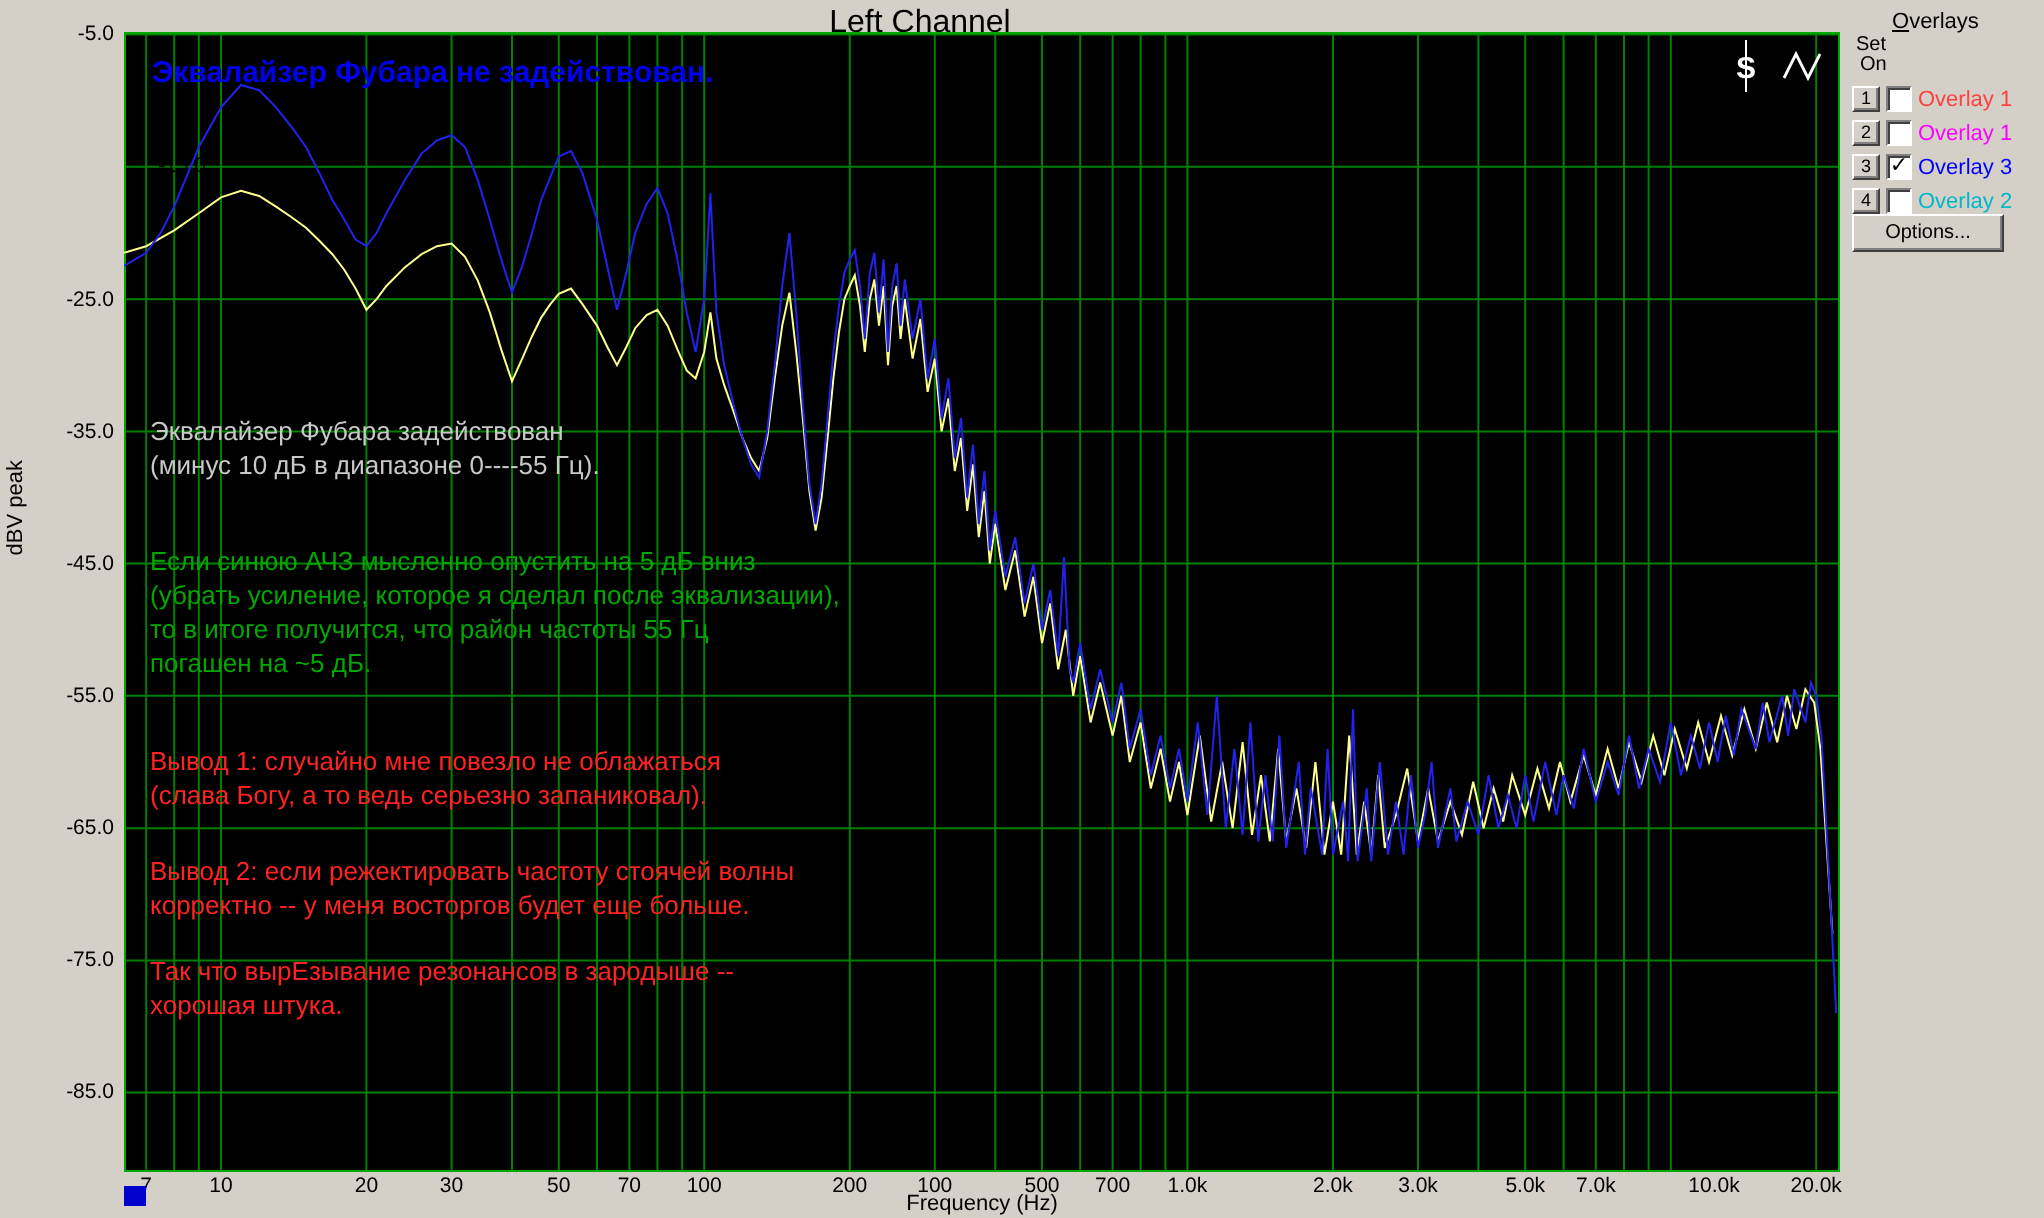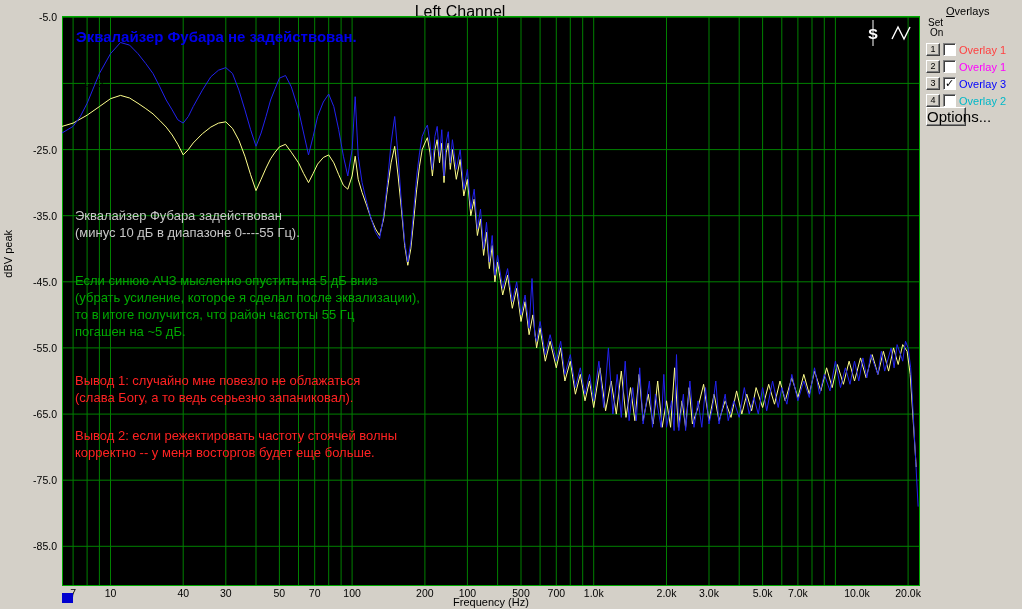--- a/index.html
+++ b/index.html
@@ -41,25 +41,25 @@
     cursor:default;
   }
   .cb {
     width:13px; height:13px; background:#fff; position:relative;
     border:1px solid; border-color:#808080 #fff #fff #808080;
     box-shadow: inset 1px 1px 0 #404040;
     font-size:11px; line-height:11px; text-align:center; color:#000;
   }
   .ov-label { font-size:11px; }
   #options-button {
-    position:absolute; left:2px; top:105px; width:40px; height:19px;
+    position:absolute; left:2px; top:105px; width:76px; height:19px;
     background:#d4d0c8; border:1px solid;
     border-color:#ffffff #404040 #404040 #ffffff;
     box-shadow: inset -1px -1px 0 #808080;
-    font-size:15px; text-align:center; line-height:17px; cursor:default;
+    font-size:10px; text-align:center; line-height:17px; cursor:default;
   }
   #corner-marker { position:absolute; left:62px; top:593px; width:11px; height:10px; background:#0000cf; }
 </style>
 </head>
 <body>
 
 <div id="app">
 
   <div id="chart-title">Left Channel</div>
 
@@ -127,37 +127,39 @@
     <div class="ann" style="left: 13px; top: 191px; color: rgb(200, 200, 200);">Эквалайзер Фубара задействован
 (минус 10 дБ в диапазоне 0----55 Гц).</div>
     <div class="ann" style="left: 13px; top: 256px; color: rgb(0, 168, 0);">Если синюю АЧЗ мысленно опустить на 5 дБ вниз
 (убрать усиление, которое я сделал после эквализации),
 то в итоге получится, что район частоты 55 Гц
 погашен на ~5 дБ.</div>
     <div class="ann" style="left: 13px; top: 356px; color: rgb(255, 34, 34);">Вывод 1: случайно мне повезло не облажаться
 (слава Богу, а то ведь серьезно запаниковал).</div>
     <div class="ann" style="left: 13px; top: 411px; color: rgb(255, 34, 34);">Вывод 2: если режектировать частоту стоячей волны
 корректно -- у меня восторгов будет еще больше.</div>
+    <div class="ann" style="left: 13px; top: 461px; color: rgb(255, 34, 34);">Так что вырЕзывание резонансов в зародыше --
+хорошая штука.</div>
   </div>
 
   <div id="y-axis-labels">
       <div class="y-tick" style="top: 11.3225px;">-5.0</div>
       <div class="y-tick" style="top: 77.4478px; margin-left: 46px;">-15.0</div>
       <div class="y-tick" style="top: 143.573px;">-25.0</div>
       <div class="y-tick" style="top: 209.698px;">-35.0</div>
       <div class="y-tick" style="top: 275.824px;">-45.0</div>
       <div class="y-tick" style="top: 341.949px;">-55.0</div>
       <div class="y-tick" style="top: 408.074px;">-65.0</div>
       <div class="y-tick" style="top: 474.2px;">-75.0</div>
       <div class="y-tick" style="top: 540.325px;">-85.0</div>
     </div>
   <div id="x-axis-labels">
       <div class="x-tick" style="left: 73.0563px;">7</div>
       <div class="x-tick" style="left: 110.485px;">10</div>
-      <div class="x-tick" style="left: 183.222px;">40</div>
+      <div class="x-tick" style="left: 183.222px;">20</div>
       <div class="x-tick" style="left: 225.771px;">30</div>
       <div class="x-tick" style="left: 279.376px;">50</div>
       <div class="x-tick" style="left: 314.685px;">70</div>
       <div class="x-tick" style="left: 352.113px;">100</div>
       <div class="x-tick" style="left: 424.851px;">200</div>
       <div class="x-tick" style="left: 467.399px;">100</div>
       <div class="x-tick" style="left: 521.004px;">500</div>
       <div class="x-tick" style="left: 556.313px;">700</div>
       <div class="x-tick" style="left: 593.742px;">1.0k</div>
       <div class="x-tick" style="left: 666.479px;">2.0k</div>

